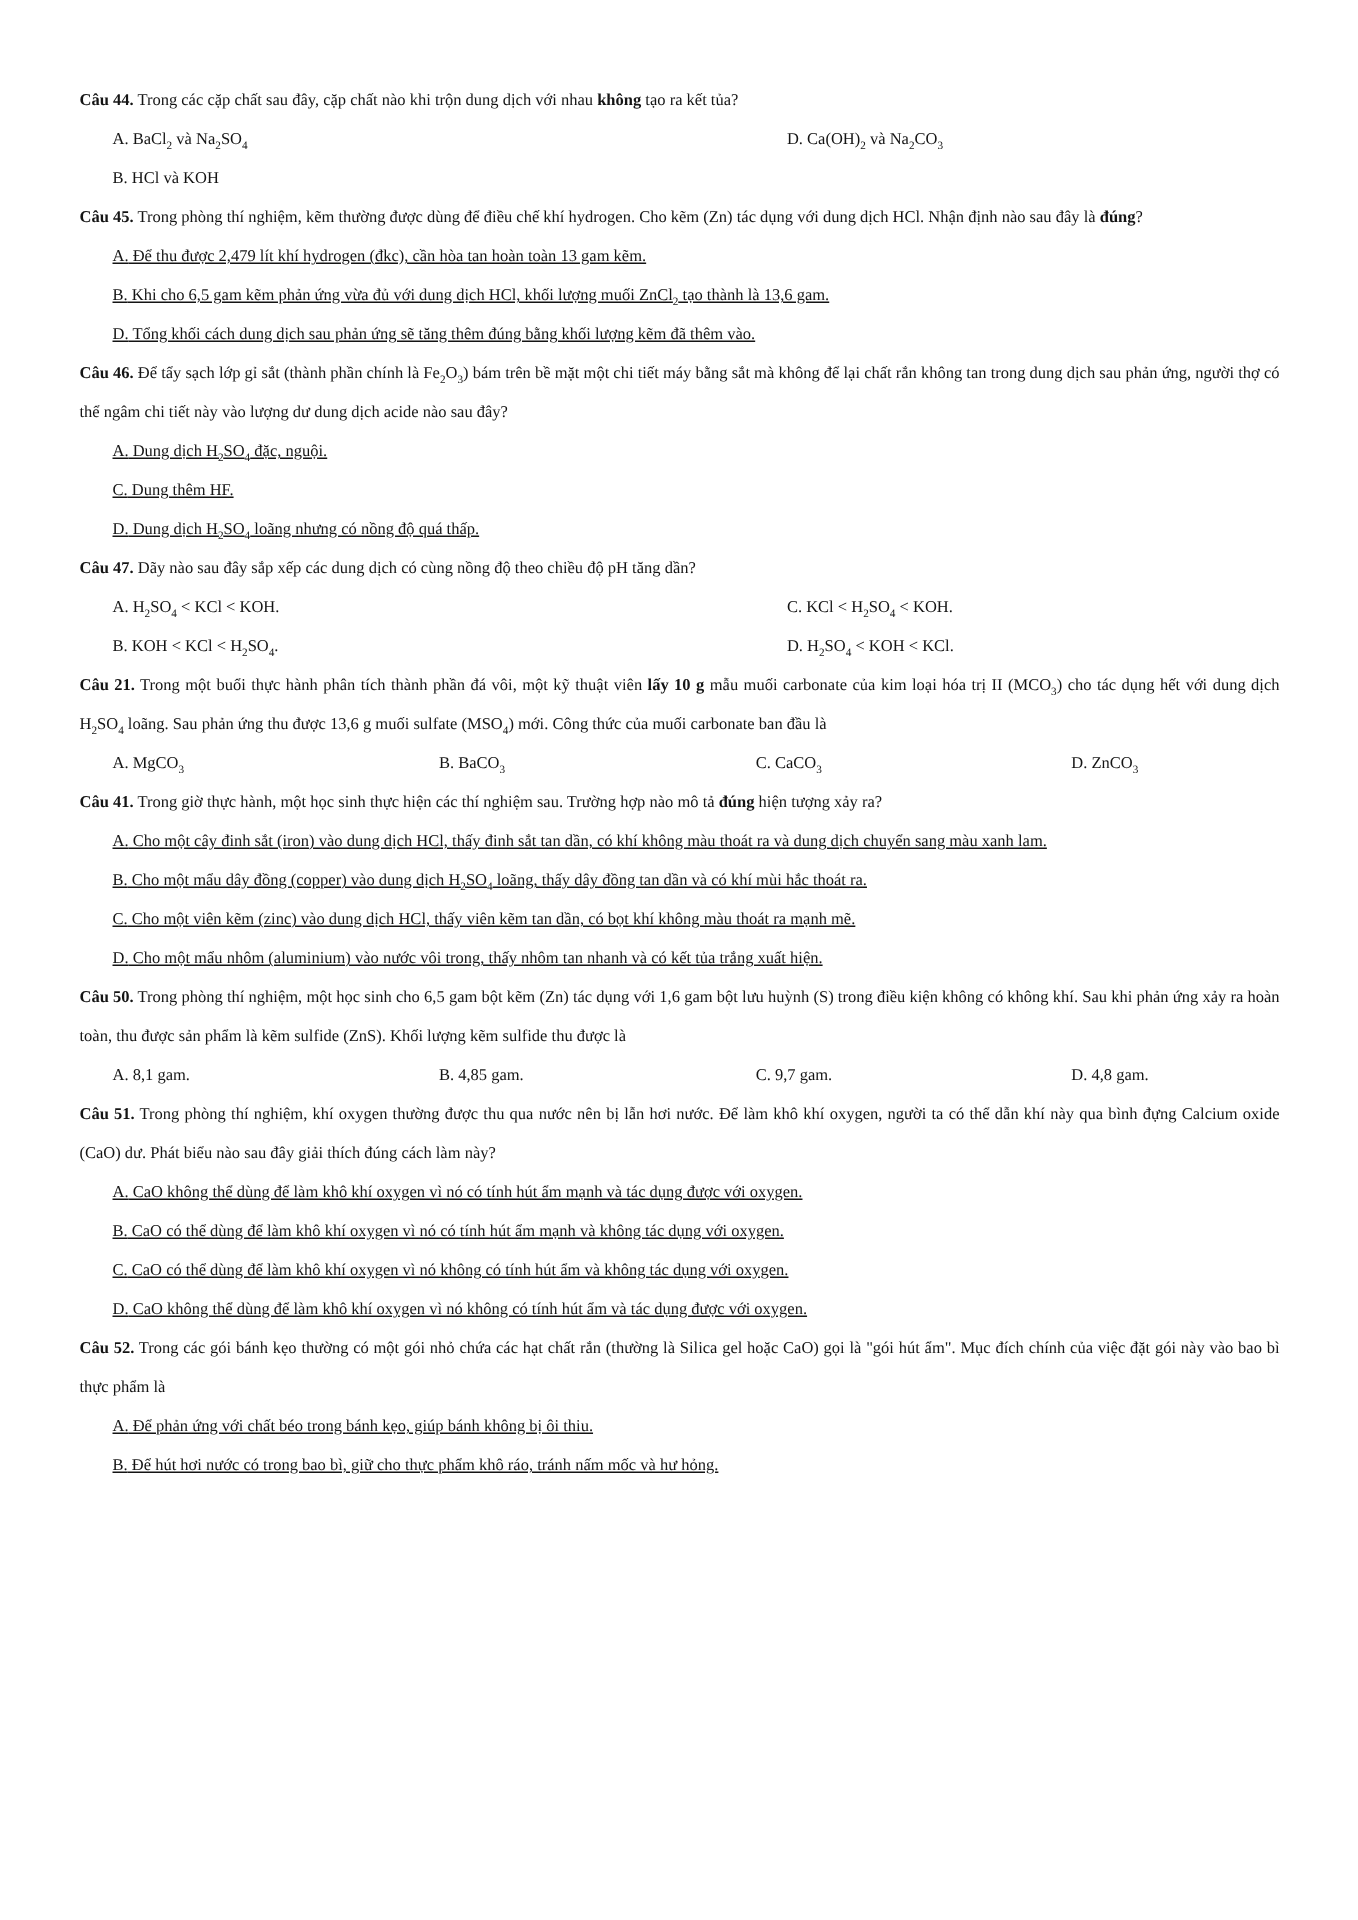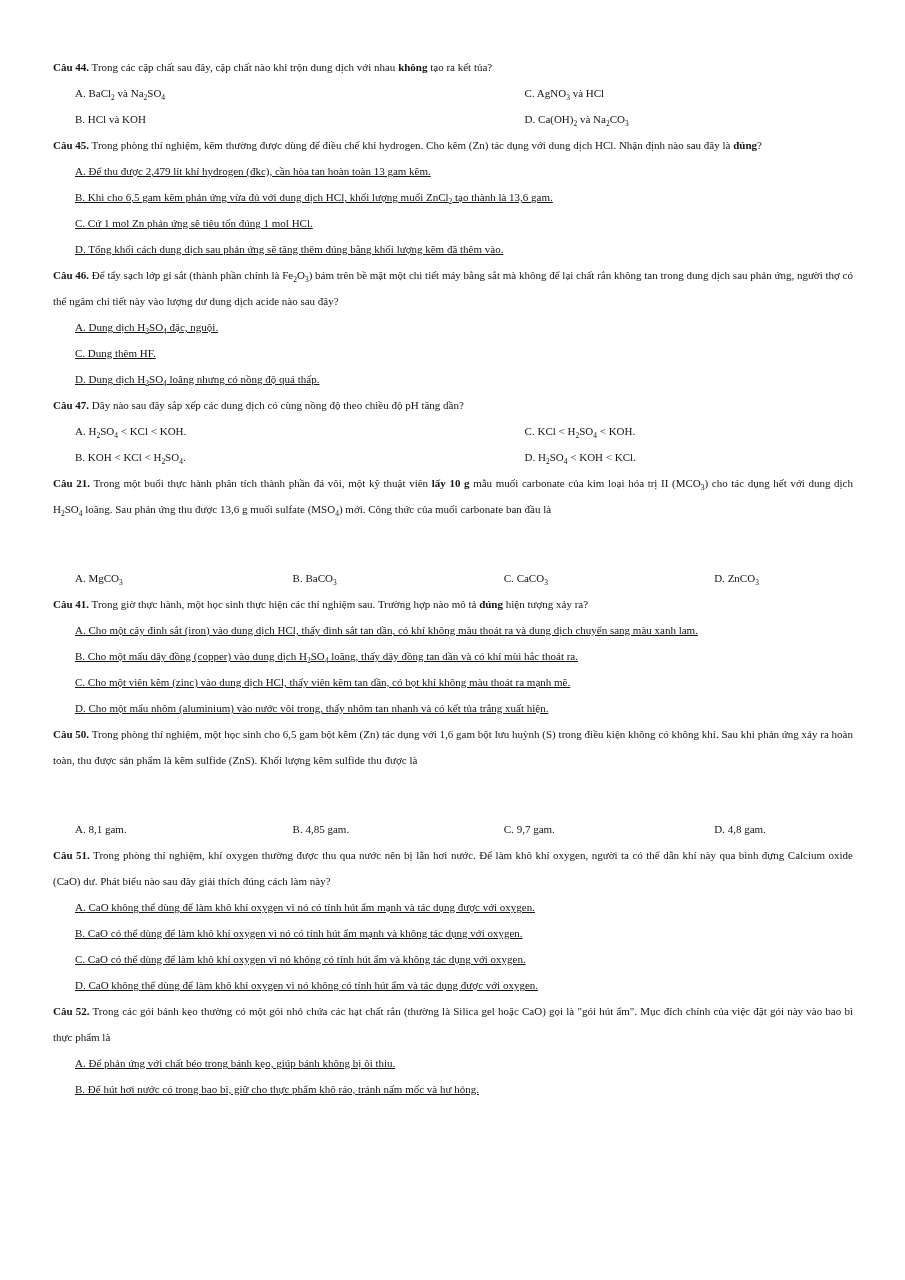--- a/index.html
+++ b/index.html
@@ -31,42 +31,40 @@
     display: grid;
     grid-template-columns: 56.2% 1fr;
     grid-template-rows: repeat(2, 26px);
     grid-auto-flow: column;
   }
   .opts-grid2 p { padding-left: 22px; white-space: nowrap; }
   .opts-grid4 {
     display: grid;
     grid-template-columns: 27.2% 26.4% 26.3% auto;
   }
-  .opts-grid4 p { padding-left: 22px; white-space: nowrap; margin-top: 43px; }
+  .opts-grid4 p { padding-left: 22px; white-space: nowrap; }
 </style>
 </head>
 <body>
 
 <div class="page">
   <div id="questions">
       <div class="question">
     <p class="stem"><b class="qlabel">Câu 44.</b><span> Trong các cặp chất sau đây, cặp chất nào khi trộn dung dịch với nhau <b>không</b> tạo ra kết tủa?</span></p>
     <div class="options opts-grid2">
           <p class="option"><span>A.</span><span> BaCl<sub>2</sub> và Na<sub>2</sub>SO<sub>4</sub></span></p>
           <p class="option"><span>B.</span><span> HCl và KOH</span></p>
-          <p class="option"><span>C.</span><span> AgNO<sub>3</sub> và HCl</span></p>
           <p class="option"><span>D.</span><span> Ca(OH)<sub>2</sub> và Na<sub>2</sub>CO<sub>3</sub></span></p>
         </div>
   </div>
       <div class="question">
     <p class="stem"><b class="qlabel">Câu 45.</b><span> Trong phòng thí nghiệm, kẽm thường được dùng để điều chế khí hydrogen. Cho kẽm (Zn) tác dụng với dung dịch HCl. Nhận định nào sau đây là <b>đúng</b>?</span></p>
     <div class="options opts-list">
           <p class="option"><span>A.</span><span> Để thu được 2,479 lít khí hydrogen (đkc), cần hòa tan hoàn toàn 13 gam kẽm.</span></p>
           <p class="option"><span>B.</span><span> Khi cho 6,5 gam kẽm phản ứng vừa đủ với dung dịch HCl, khối lượng muối ZnCl<sub>2</sub> tạo thành là 13,6 gam.</span></p>
-          <p class="option"><span>C.</span><span> Cứ 1 mol Zn phản ứng sẽ tiêu tốn đúng 1 mol HCl.</span></p>
           <p class="option"><span>D.</span><span> Tổng khối cách dung dịch sau phản ứng sẽ tăng thêm đúng bằng khối lượng kẽm đã thêm vào.</span></p>
         </div>
   </div>
       <div class="question">
     <p class="stem"><b class="qlabel">Câu 46.</b><span> Để tẩy sạch lớp gỉ sắt (thành phần chính là Fe<sub>2</sub>O<sub>3</sub>) bám trên bề mặt một chi tiết máy bằng sắt mà không để lại chất rắn không tan trong dung dịch sau phản ứng, người thợ có thể ngâm chi tiết này vào lượng dư dung dịch acide nào sau đây?</span></p>
     <div class="options opts-list">
           <p class="option"><span>A.</span><span> Dung dịch H<sub>2</sub>SO<sub>4</sub> đặc, nguội.</span></p>
           <p class="option"><span>C.</span><span> Dung thêm HF.</span></p>
           <p class="option"><span>D.</span><span> Dung dịch H<sub>2</sub>SO<sub>4</sub> loãng nhưng có nồng độ quá thấp.</span></p>
         </div>

